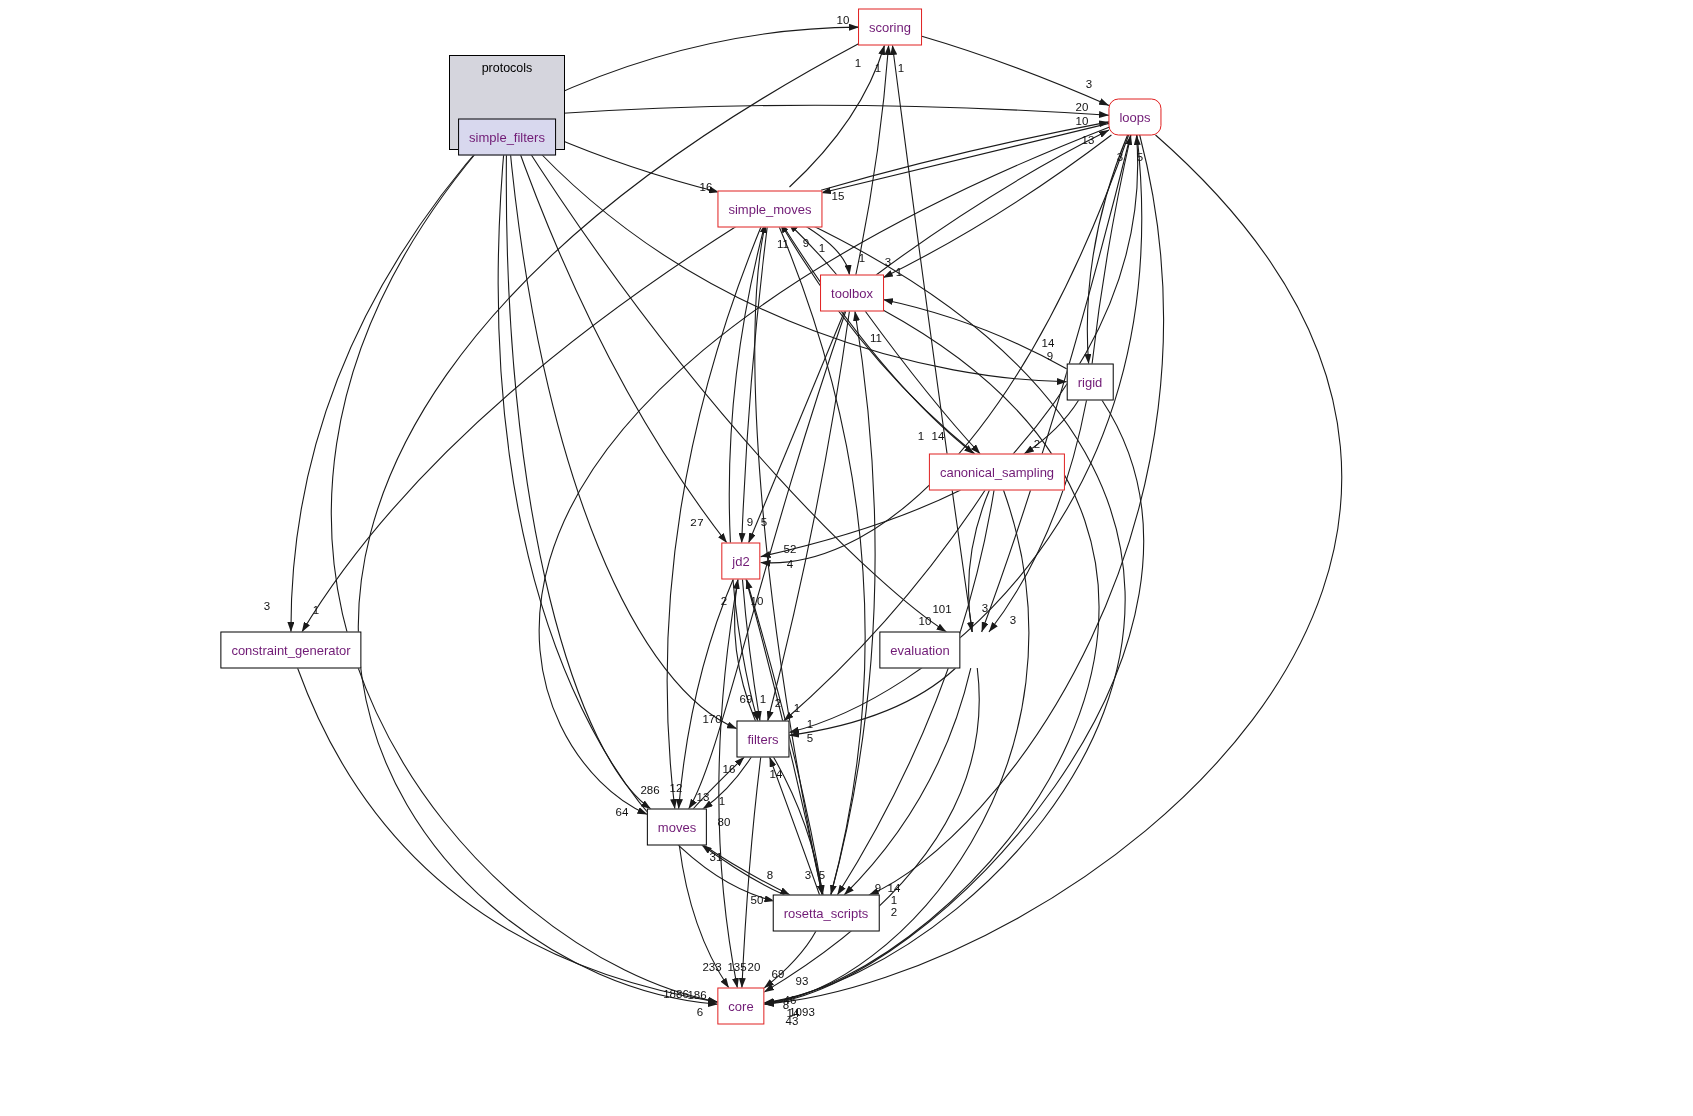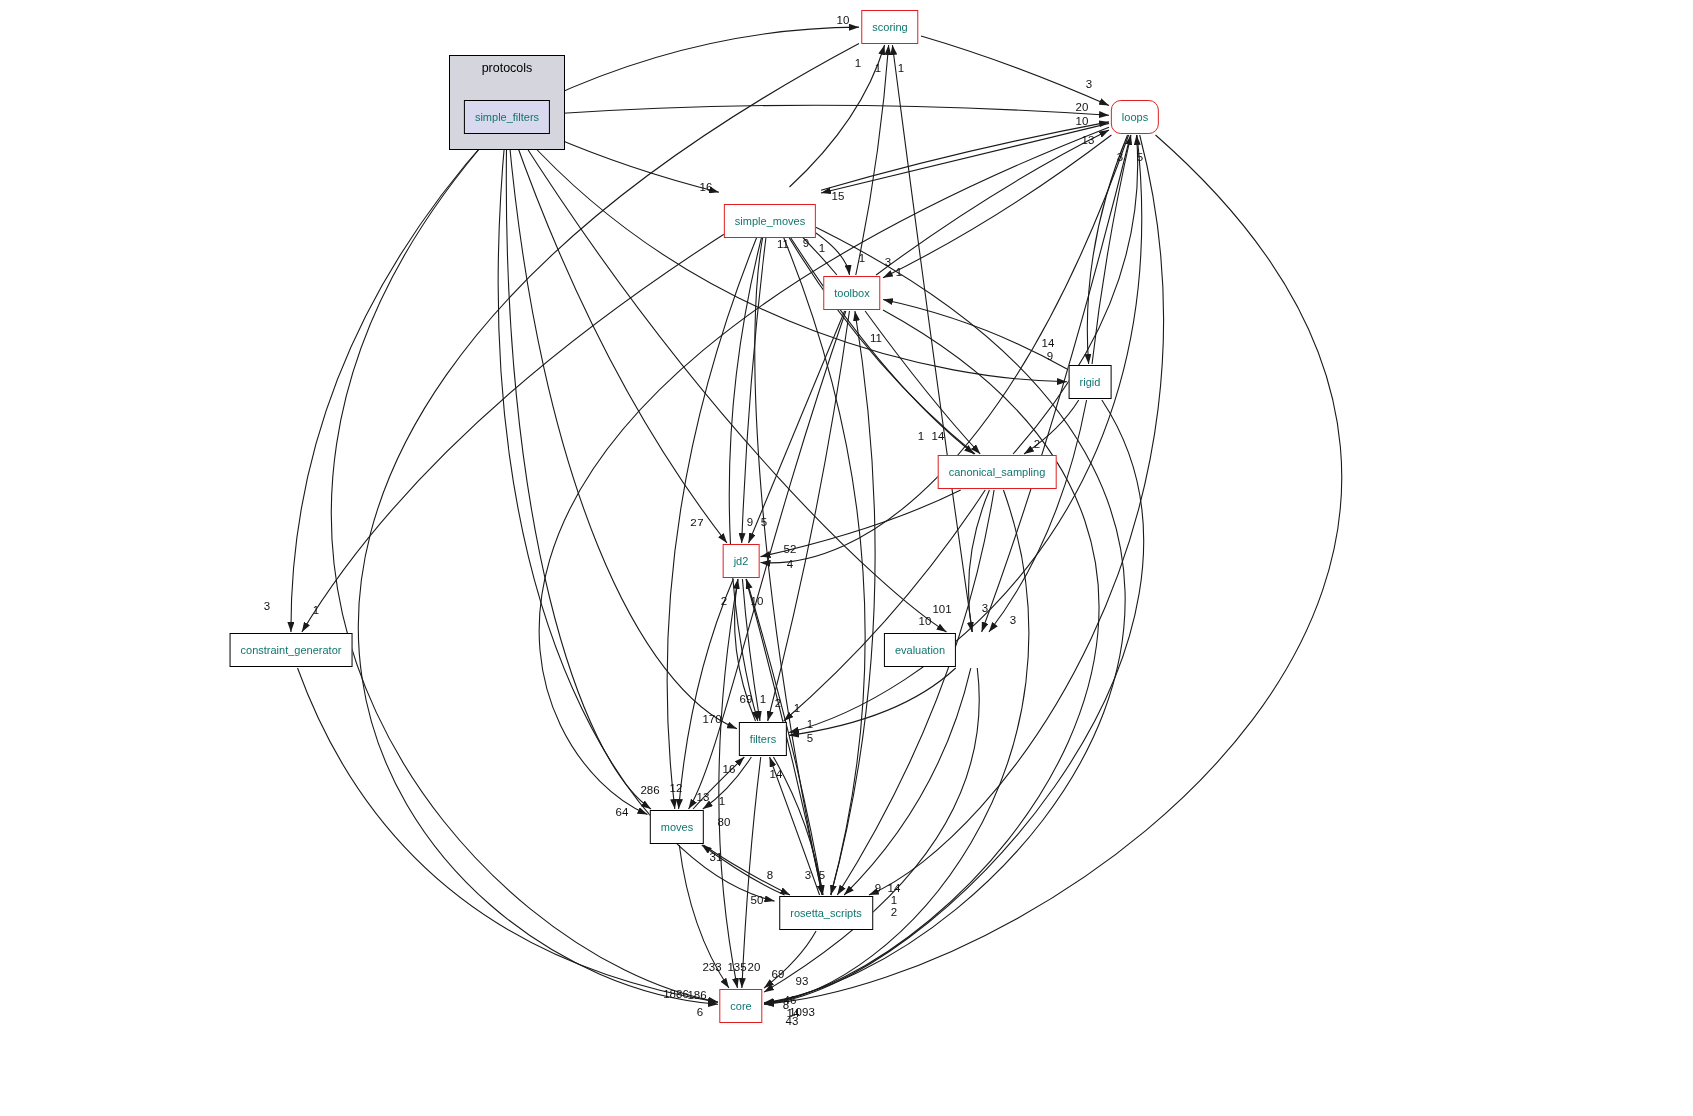--- a/index.html
+++ b/index.html
@@ -21,27 +21,27 @@
   #cluster-label{
     position:absolute;top:5px;left:0;width:100%;
     text-align:center;font-size:12.5px;color:#000;
   }
   .node{
     position:absolute;z-index:3;
     transform:translate(-50%,-50%);
     background:var(--node-fill,#ffffff);
     border:1px solid var(--black-border,#000);
     padding:10px 10px;
-    font-size:11px;color:#0f766e;
+    font-size:13px;color:#701a75;
     white-space:nowrap;
     cursor:pointer;
     box-sizing:border-box;
   }
   .node.red{border-color:var(--red-border,#e02020);}
-  .node.hl{background:var(--highlight-fill,#d8d8ee);}
+  .node.hl{background:var(--highlight-fill,#d8d8ee);margin-top:20px;}
   .edge-label{
     position:absolute;z-index:4;
     transform:translate(-50%,-50%);
     font-size:11.5px;color:#111;
     pointer-events:none;
     white-space:nowrap;
   }
 </style>
 </head>
 <body>
@@ -129,21 +129,21 @@
       <path d="M297.54,668 Q400,950 718,1002.2228739002933" class="edge" marker-end="url(#arrow)"></path>
     </svg>
 
   <div id="cluster" style="left: 449px; top: 55px; width: 116px; height: 95px;">
     <div id="cluster-label">protocols</div>
   </div>
 
 <div class="node red" style="left: 890px; top: 27px;">scoring</div>
     <div class="node hl" style="left: 507px; top: 117px;">simple_filters</div>
     <div class="node red" style="left: 1135px; top: 117px; border-radius: 10px;">loops</div>
-    <div class="node red" style="left: 770px; top: 221px;">simple_moves</div>
+    <div class="node red" style="left: 770px; top: 209px;">simple_moves</div>
     <div class="node red" style="left: 852px; top: 293px;">toolbox</div>
     <div class="node" style="left: 1090px; top: 382px;">rigid</div>
     <div class="node red" style="left: 997px; top: 472px;">canonical_sampling</div>
     <div class="node red" style="left: 741px; top: 561px;">jd2</div>
     <div class="node" style="left: 291px; top: 650px;">constraint_generator</div>
     <div class="node" style="left: 920px; top: 650px;">evaluation</div>
     <div class="node" style="left: 763px; top: 739px;">filters</div>
     <div class="node" style="left: 677px; top: 827px;">moves</div>
     <div class="node" style="left: 826px; top: 913px;">rosetta_scripts</div>
     <div class="node red" style="left: 741px; top: 1006px;">core</div>

